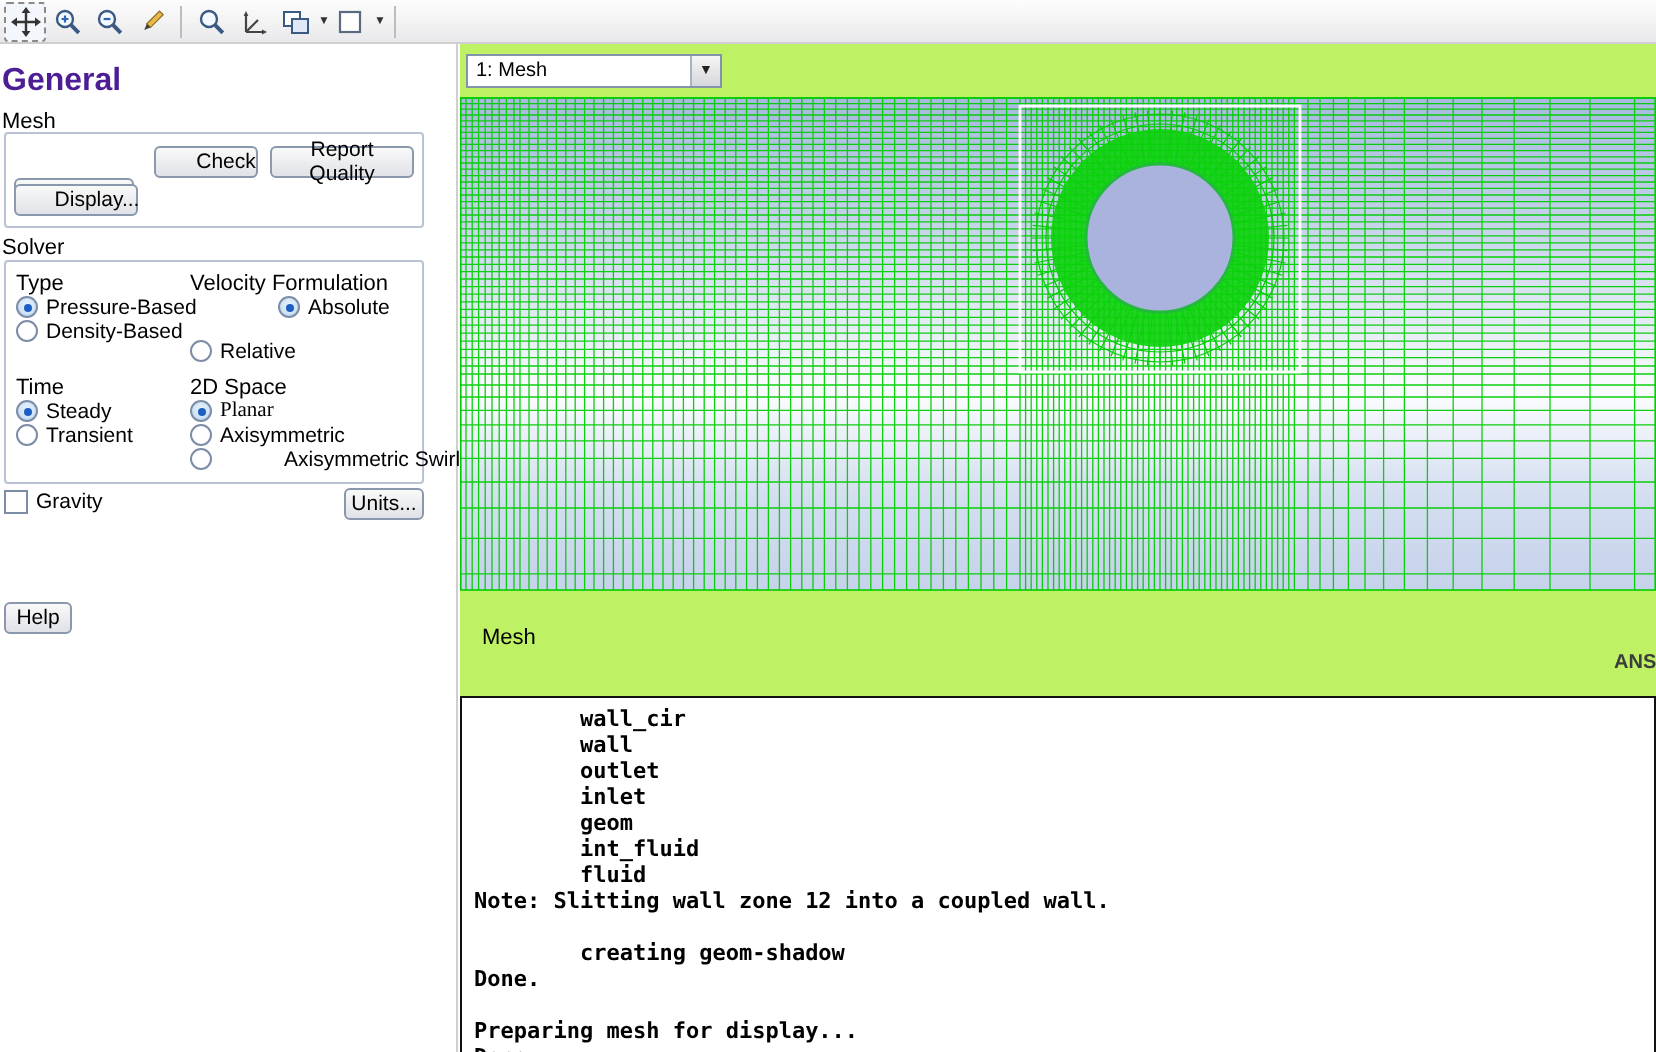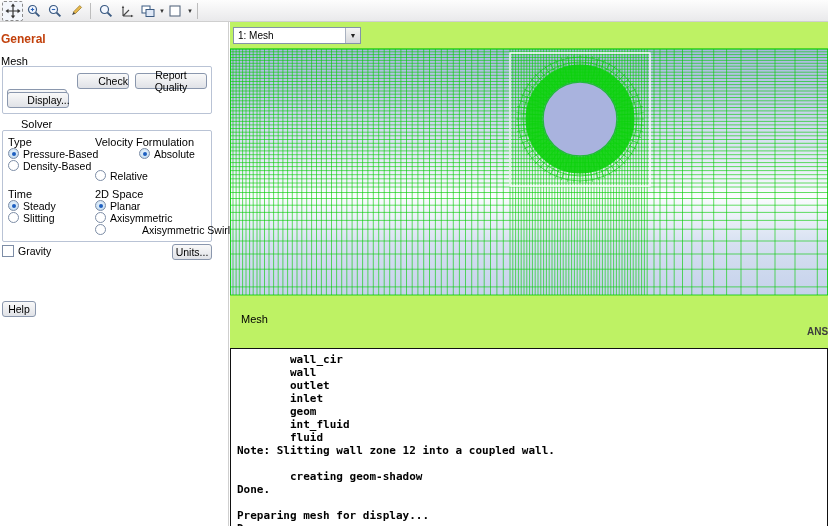--- a/index.html
+++ b/index.html
@@ -21,21 +21,21 @@
     border:1px solid transparent;border-radius:2px;flex:0 0 auto;
   }
   .tbtn.pressed{border:1px dashed #8a8a8a;background:#f3f6fb;}
   .tsep{width:1px;height:16px;background:#bdbdbd;margin:0 4px;flex:0 0 auto;}
   .tcaret{font-size:6px;color:#333;margin-left:1px;flex:0 0 auto;}
   
   .left-panel{
     position:absolute;left:0;top:22px;width:229px;height:504px;
     background:#ffffff;border-right:1px solid #cfcfcf;box-sizing:border-box;
   }
-  .panel-title{position:absolute;left:1px;top:10px;font-size:12px;font-weight:bold;color:#c2410c;}
+  .panel-title{position:absolute;left:1px;top:10px;font-size:16px;font-weight:bold;color:#4c1d95;}
   .sec-label{position:absolute;font-size:11px;color:#000;}
   .fieldset{
     position:absolute;border:1px solid #b9c3d5;border-radius:2px;background:#ffffff;
   }
   .btn{
     position:absolute;height:16px;box-sizing:border-box;
     font-family:"Liberation Sans", sans-serif;font-size:10.5px;color:#000;
     background:linear-gradient(#f9f9f9,#e0e2e7);
     border:1px solid #8a97ad;border-radius:3px;
     display:flex;align-items:center;justify-content:center;padding:0 3px;
@@ -152,21 +152,21 @@
   <div class="panel-title">General</div>
 
   <div class="sec-label" style="left:1px;top:33px;">Mesh</div>
   <div class="fieldset" style="left:2px;top:44px;width:208px;height:46px;">
     <button class="btn" style="left:4px;top:22px;width:60px;">Scale...</button>
     <button class="btn" style="left:74px;top:6px;width:52px;padding-left:23px;">Check</button>
     <button class="btn" style="left:132px;top:6px;width:72px;">Report Quality</button>
     <button class="btn" style="left:4px;top:25px;width:62px;padding-left:24px;">Display...</button>
   </div>
 
-  <div class="sec-label" style="left:1px;top:96px;margin-left:20px;">Solver</div>
+  <div class="sec-label" style="left:1px;top:96px;">Solver</div>
   <div class="fieldset" style="left:2px;top:108px;width:208px;height:110px;">
 
     <div class="flabel" style="left:5px;top:5px;">Type</div>
     <div class="radio-row" style="left:5px;top:17px;">
       <span class="radio on"></span>
       <span class="rtext">Pressure-Based</span>
     </div>
     <div class="radio-row" style="left:5px;top:29px;">
       <span class="radio"></span>
       <span class="rtext">Density-Based</span>
@@ -182,25 +182,25 @@
       <span class="rtext">Relative</span>
     </div>
 
     <div class="flabel" style="left:5px;top:57px;">Time</div>
     <div class="radio-row" style="left:5px;top:69px;">
       <span class="radio on"></span>
       <span class="rtext">Steady</span>
     </div>
     <div class="radio-row" style="left:5px;top:81px;">
       <span class="radio"></span>
-      <span class="rtext">Slitting</span>
+      <span class="rtext">Transient</span>
     </div>
 
     <div class="flabel" style="left:92px;top:57px;">2D Space</div>
-    <div class="radio-row" style="left:92px;top:69px;">
+    <div class="radio-row" style="left:92px;top:69px;font-family:Liberation Serif, serif;">
       <span class="radio on"></span>
       <span class="rtext">Planar</span>
     </div>
     <div class="radio-row" style="left:92px;top:81px;">
       <span class="radio"></span>
       <span class="rtext">Axisymmetric</span>
     </div>
     <div class="radio-row" style="left:92px;top:93px;gap:32px;">
       <span class="radio"></span>
       <span class="rtext">Axisymmetric Swirl</span>

